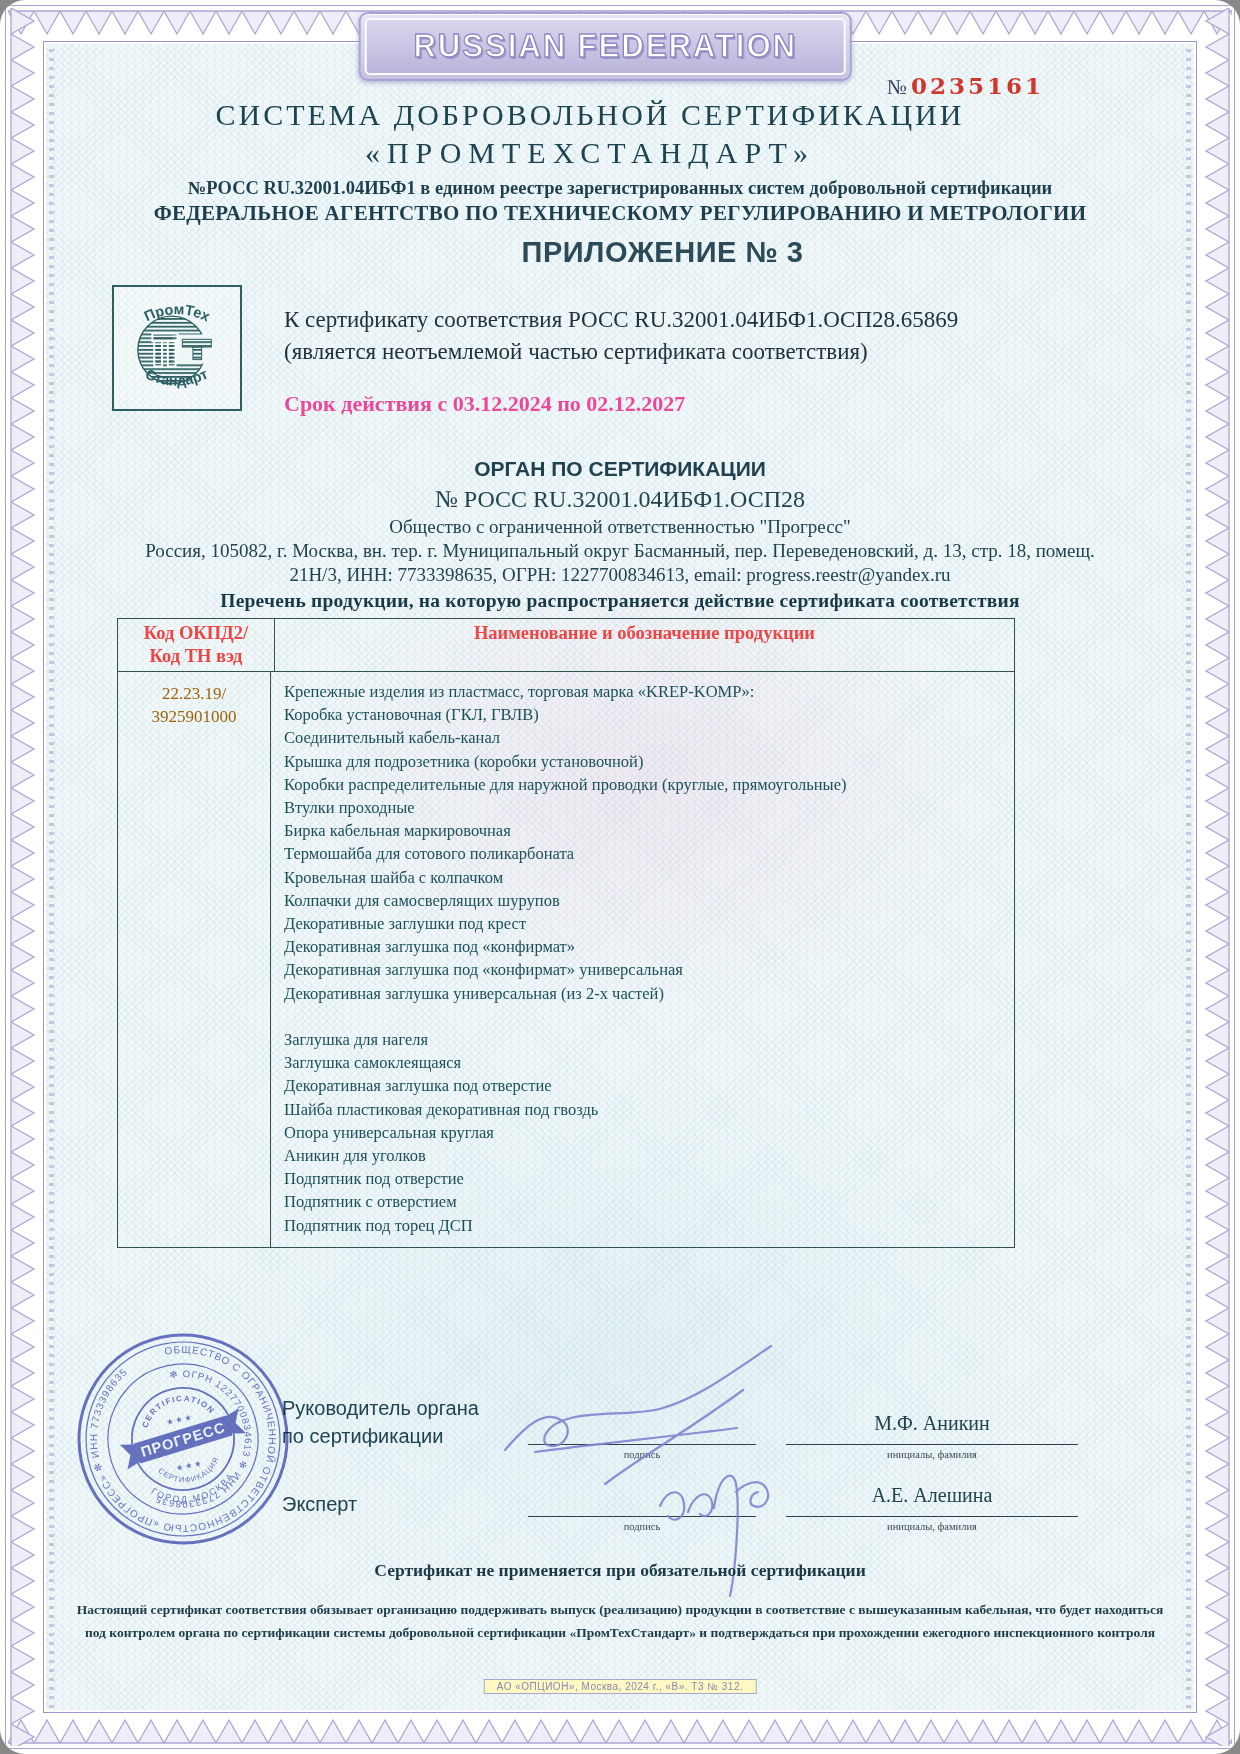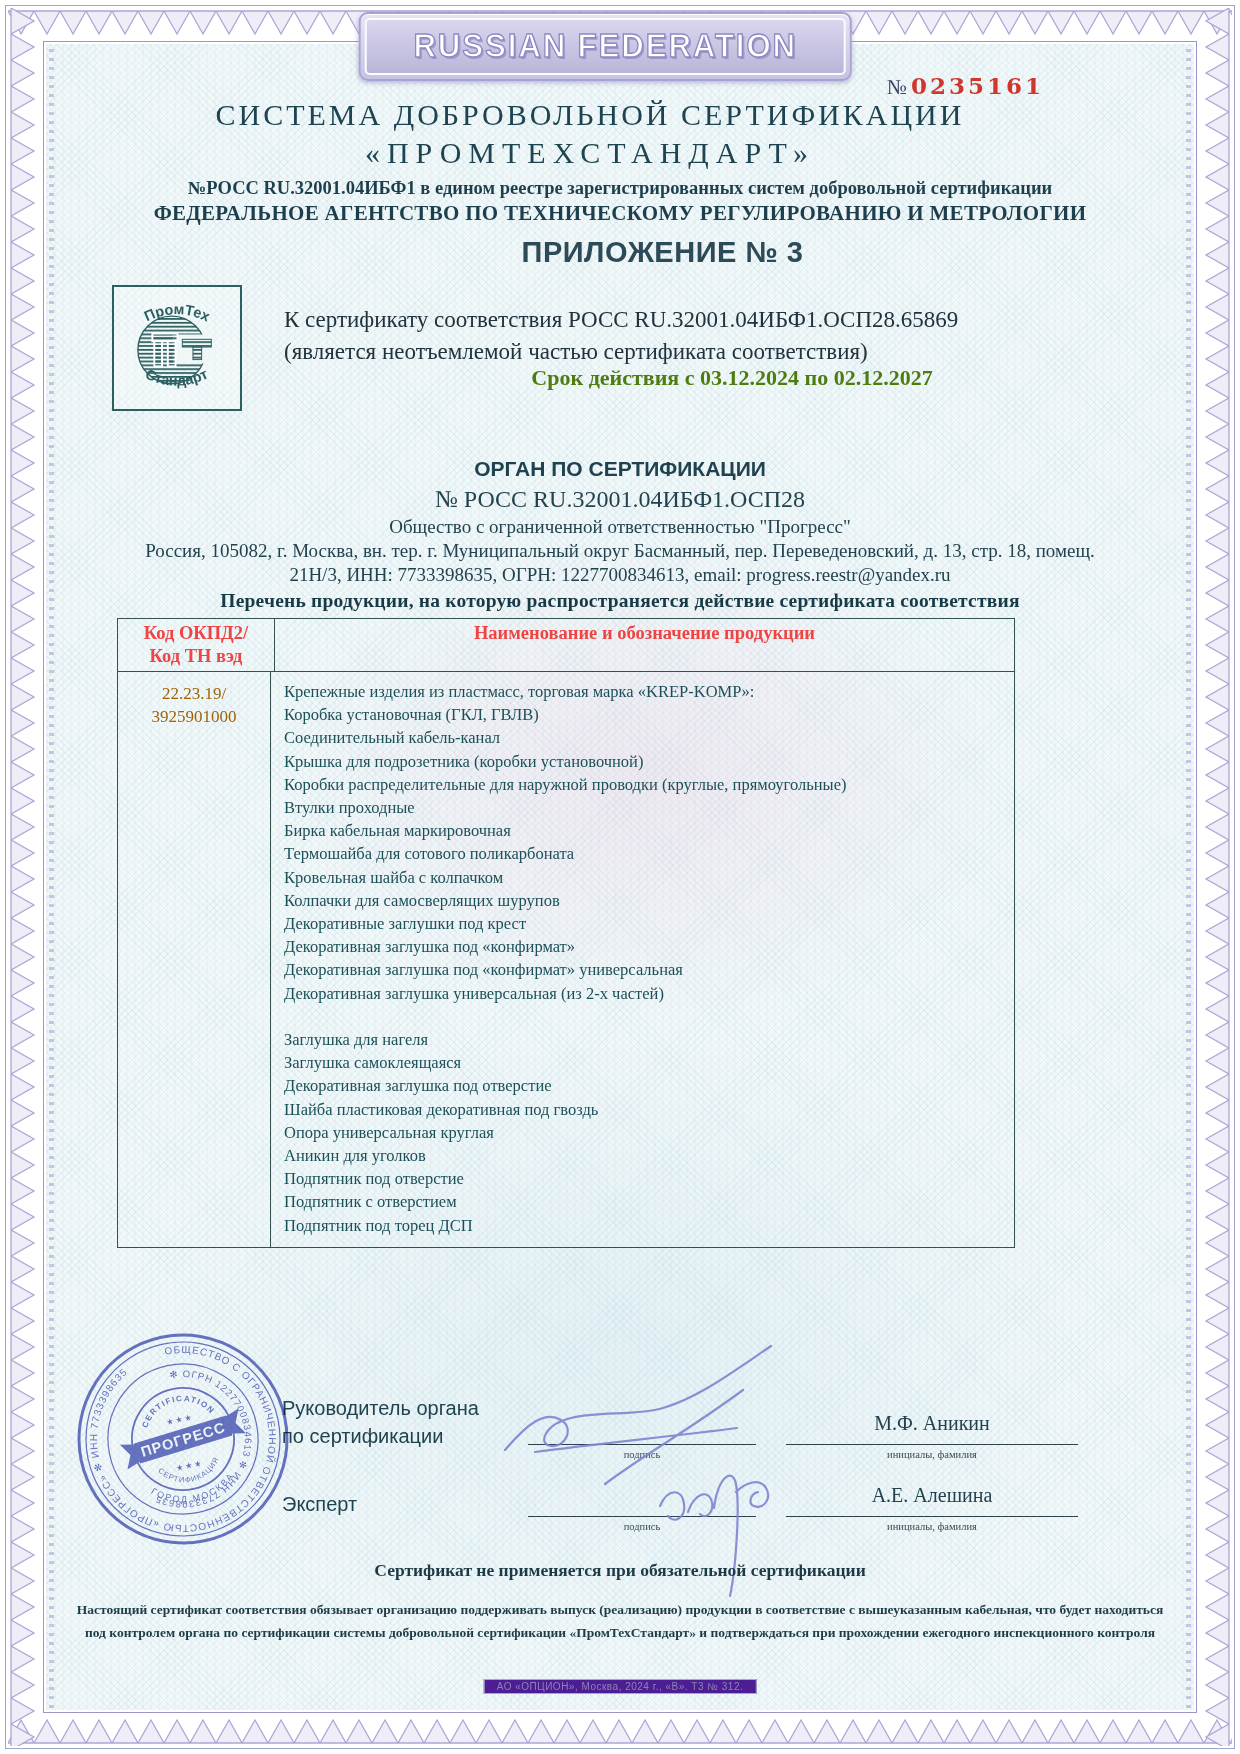--- a/index.html
+++ b/index.html
@@ -3,20 +3,21 @@
 <meta charset="utf-8">
 <style>
   html,body{margin:0;padding:0;background:#888;}
   .page{
     position:relative;
     width:1240px;height:1754px;
     margin:0 auto;
     background:#ffffff;
     overflow:hidden;
     font-family:"Liberation Serif", serif;
+    border-radius:25px;
   }
   
   .frame-outerline{position:absolute;inset:5px;border:1px solid #a6a1cf;pointer-events:none;}
   .edge{position:absolute;pointer-events:none;}
   .edge-top{left:8px;top:8px;}
   .edge-bottom{left:8px;bottom:8px;}
   .edge-left{left:8px;top:8px;}
   .edge-right{right:8px;top:8px;}
   .frame-innerline{position:absolute;inset:41px 43px;border:1.5px solid #9b96c9;pointer-events:none;}
   .paper{
@@ -68,21 +69,21 @@
   .registry{font-size:18.5px;font-weight:bold;color:#1d3f4d;text-align:center;margin-top:8px;}
   .agency{font-size:21px;font-weight:bold;color:#1d3f4d;text-align:center;margin-top:2px;letter-spacing:.3px;}
   .appendix-title{font-family:"Liberation Sans", sans-serif;font-size:29px;font-weight:bold;color:#2c4a58;
     text-align:center;padding-left:85px;margin-top:10px;letter-spacing:.5px;}
   .cert-block{position:relative;min-height:172px;margin-top:8px;}
   .logo-box{position:absolute;left:52px;top:8px;width:126px;height:122px;border:2px solid #2c5f60;
     display:flex;align-items:center;justify-content:center;background:rgba(255,255,255,.25);}
   .cert-lines{margin-left:224px;padding-top:30px;}
   .cert-ref{font-size:23px;color:#20323c;}
   .cert-note{font-size:23px;color:#20323c;margin-top:6px;}
-  .validity{font-size:22px;font-weight:600;color:#4d7c0f;text-align:center;}
+  .validity{font-size:22px;font-weight:600;color:#ec4899;margin-top:26px;}
   .org-heading{font-family:"Liberation Sans", sans-serif;font-size:21px;font-weight:bold;color:#20424f;text-align:center;margin-top:8px;}
   .org-number{font-size:24px;color:#22434e;text-align:center;margin-top:5px;}
   .org-name{font-size:19px;color:#22434e;text-align:center;margin-top:3px;}
   .org-addr{font-size:19px;color:#22434e;text-align:center;margin-top:2px;}
   .list-heading{font-size:19.5px;font-weight:bold;color:#173a46;text-align:center;margin-top:4px;letter-spacing:.2px;}
 
   
   .ptable{margin:6px 0 0 57px;width:896px;border:1.6px solid #33514f;}
   .ptable-header{display:flex;border-bottom:1.6px solid #33514f;}
   .col-code{width:152px;border-right:1.2px solid #33514f;flex:none;}
@@ -117,21 +118,21 @@
 
   
   .stamp{position:absolute;left:74px;top:1330px;z-index:5;opacity:.82;mix-blend-mode:multiply;}
 
   
   .cert-usage{position:absolute;left:60px;top:1560px;width:1120px;text-align:center;
     font-size:17.5px;font-weight:bold;color:#1c3a46;z-index:4;}
   .footer-note{position:absolute;left:60px;top:1598px;width:1120px;text-align:center;
     font-size:13.5px;font-weight:bold;color:#1d3c48;line-height:23px;z-index:4;}
   .print-plate{position:absolute;left:50%;top:1679px;transform:translateX(-50%);
-    border:1px solid #aaa5cf;background:#4c1d95;padding:1px 12px;
+    border:1px solid #aaa5cf;background:#fef9c3;padding:1px 12px;
     font-family:"Liberation Sans", sans-serif;font-size:10px;color:#8a86b2;letter-spacing:.5px;z-index:7;white-space:nowrap;}
 </style>
 </head>
 <body>
 
 <div class="page">
 
   <div class="frame-outerline"></div>
 
   <svg class="edge edge-top" width="1224" height="30">

